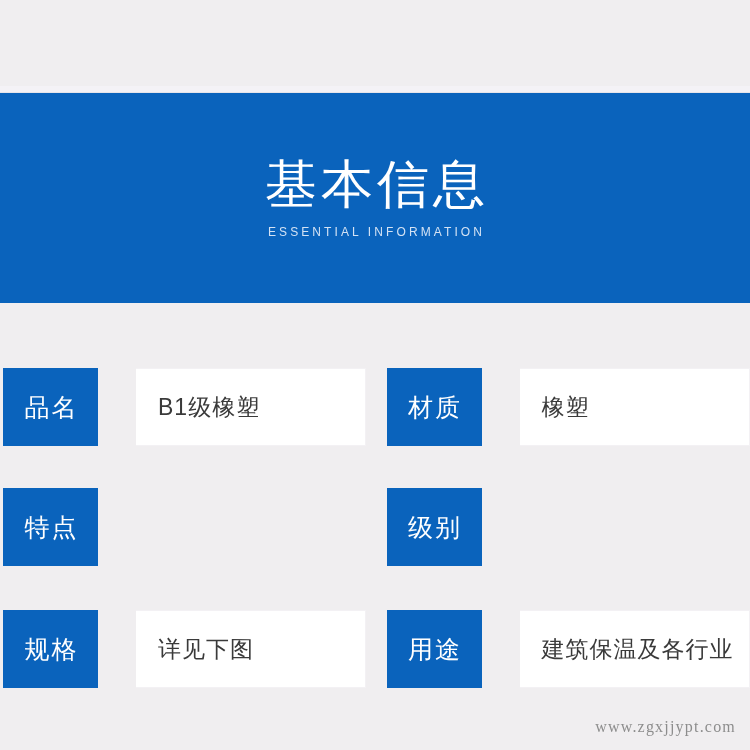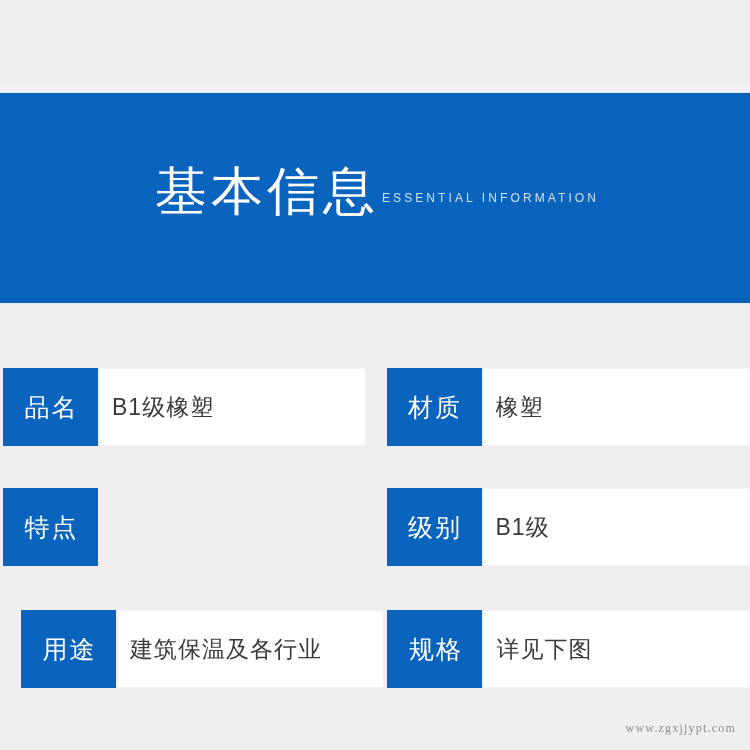--- a/index.html
+++ b/index.html
@@ -30,21 +30,21 @@
     border-bottom: 1px solid #e7e5ea;
   }
 
   
   .banner {
     position: absolute;
     left: 0; top: 93px;
     width: 750px; height: 210px;
     background: #0a63bc;
     display: flex;
-    flex-direction: row;
+    flex-direction: column;
     align-items: center;
     justify-content: center;
   }
   .banner-title {
     color: #ffffff;
     font-size: 52px;
     line-height: 1.05;
     letter-spacing: 4px;
     font-weight: 400;
     margin: 0 0 14px 0;
@@ -76,20 +76,21 @@
     align-items: stretch;
   }
   .info-row.r1 { top: 65px; }
   .info-row.r2 { top: 185px; align-items: flex-end; }
   .info-row.r3 { top: 307px; }
 
   .cell {
     display: flex;
     align-items: stretch;
     height: 78px;
+    gap: 36px;
   }
   .cell.left  { margin-left: 3px; width: 369px; }
   .cell.right { margin-left: 21px; width: 370px; }
 
   .cell-label {
     flex: 0 0 auto;
     width: 95px;
     background: #0a63bc;
     color: #ffffff;
     font-size: 25px;
@@ -101,34 +102,34 @@
     box-sizing: border-box;
   }
   .cell-value {
     flex: 1 1 auto;
     background: #ffffff;
     color: #3a3a3a;
     font-size: 23px;
     letter-spacing: 1px;
     display: flex;
     align-items: center;
-    padding-left: 12px;
+    padding-left: 22px;
     margin-left: 2px;
     box-sizing: border-box;
     border: 1px solid #f3f1f4;
     border-left: none;
   }
 
   
   .watermark {
     position: absolute;
     right: 14px;
     bottom: 14px;
     color: #8d8d8d;
-    font-size: 12px;
+    font-size: 16px;
     letter-spacing: 1.2px;
     font-family: "Liberation Serif", "DejaVu Serif", serif;
   }
 </style>
 </head>
 <body>
 
 <div class="top-strip"></div>
 <div class="top-strip-line"></div>
 
@@ -149,30 +150,29 @@
       <div class="cell-value">橡塑</div>
     </div>
   </div>
 
   <div class="info-row r2">
     <div class="cell left">
       <div class="cell-label">特点</div>
     </div>
     <div class="cell right">
       <div class="cell-label">级别</div>
-      <div class="cell-value">B1级</div>
     </div>
   </div>
 
   <div class="info-row r3">
+    <div class="cell left">
+      <div class="cell-label">规格</div>
+      <div class="cell-value">详见下图</div>
+    </div>
     <div class="cell right">
       <div class="cell-label">用途</div>
       <div class="cell-value">建筑保温及各行业</div>
-    </div>
-    <div class="cell left">
-      <div class="cell-label">规格</div>
-      <div class="cell-value">详见下图</div>
     </div>
   </div>
 
 </div>
 
 <div class="watermark">www.zgxjjypt.com</div>
 
 </body></html>

